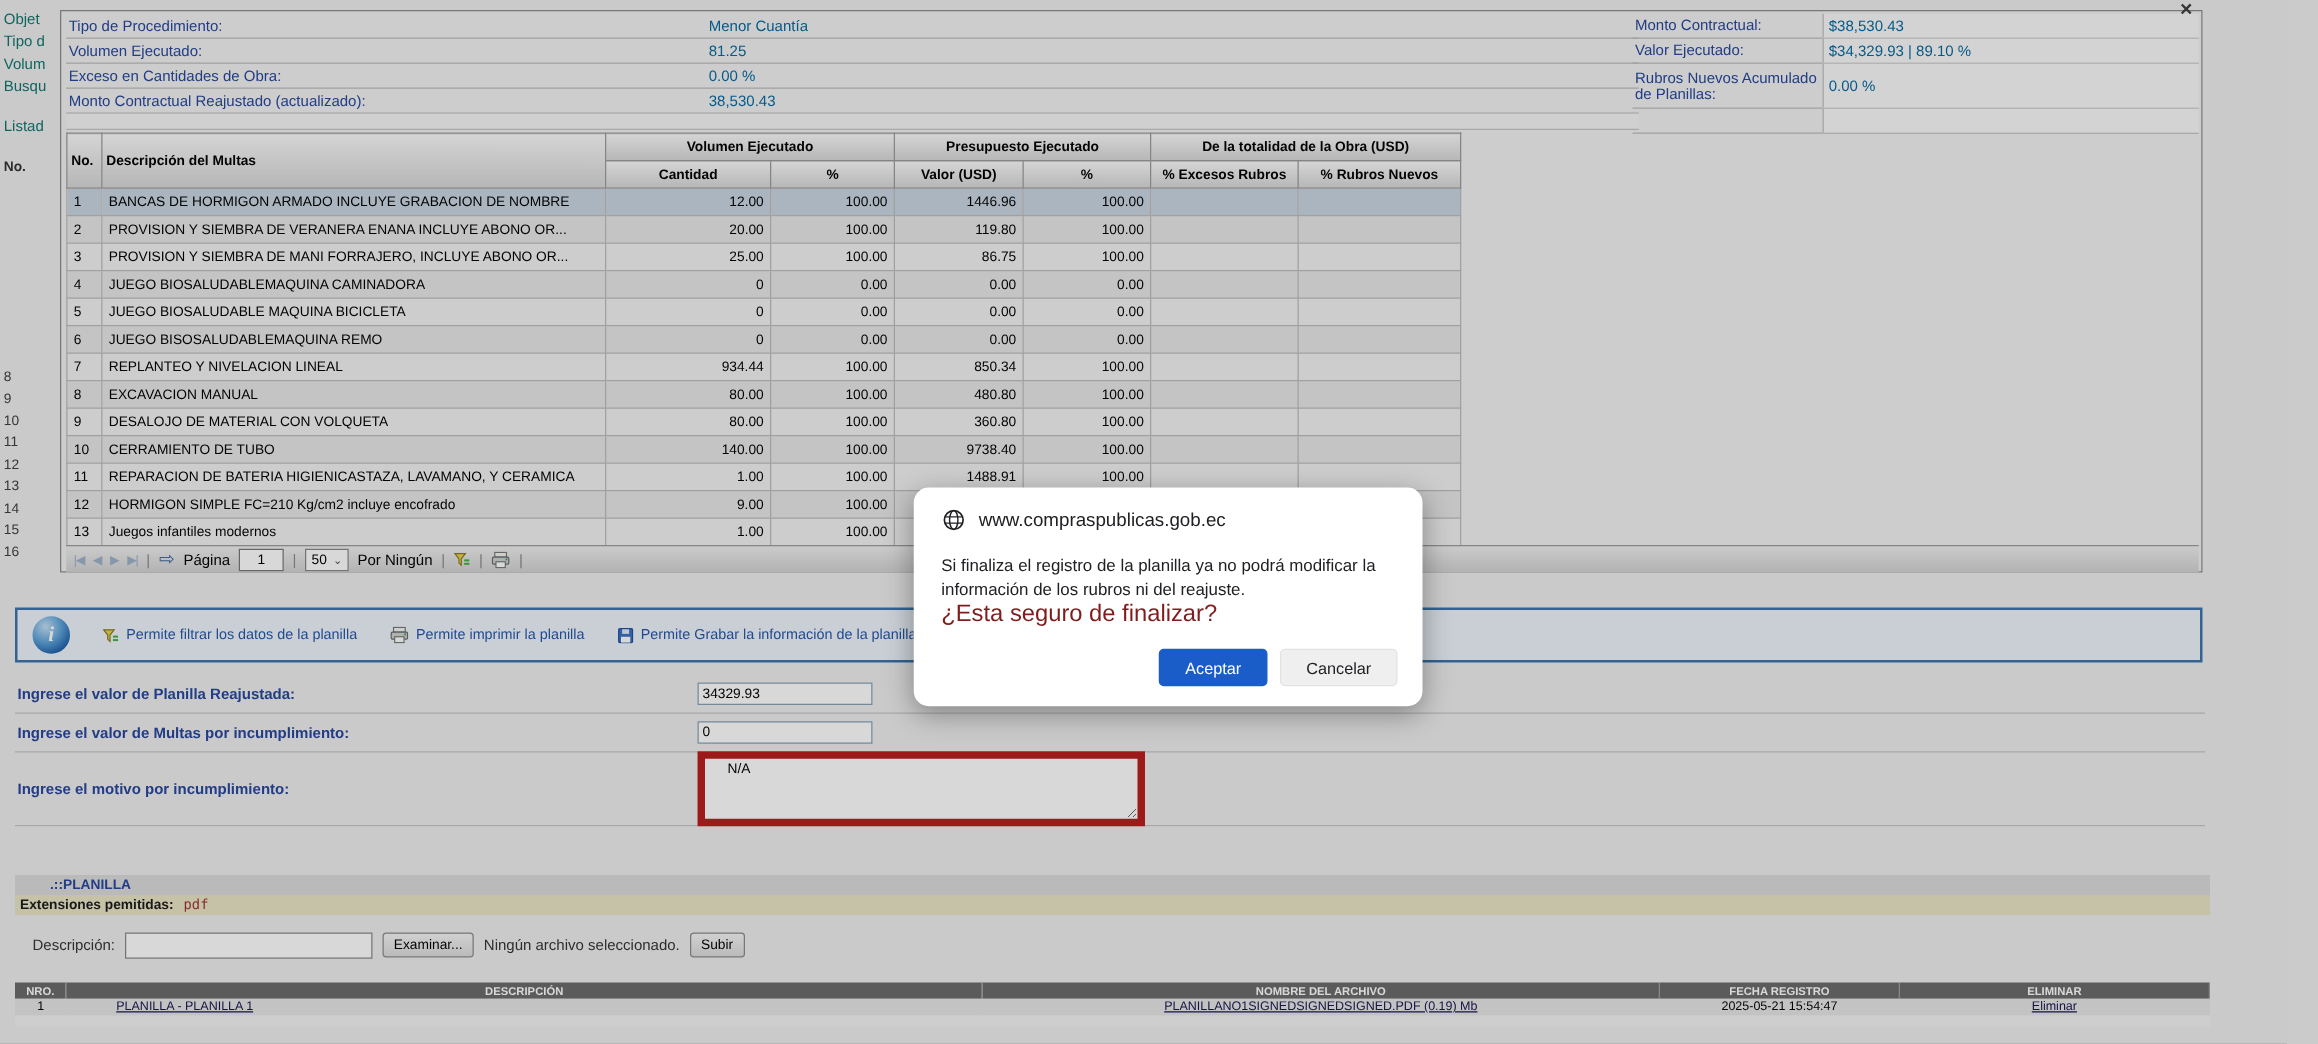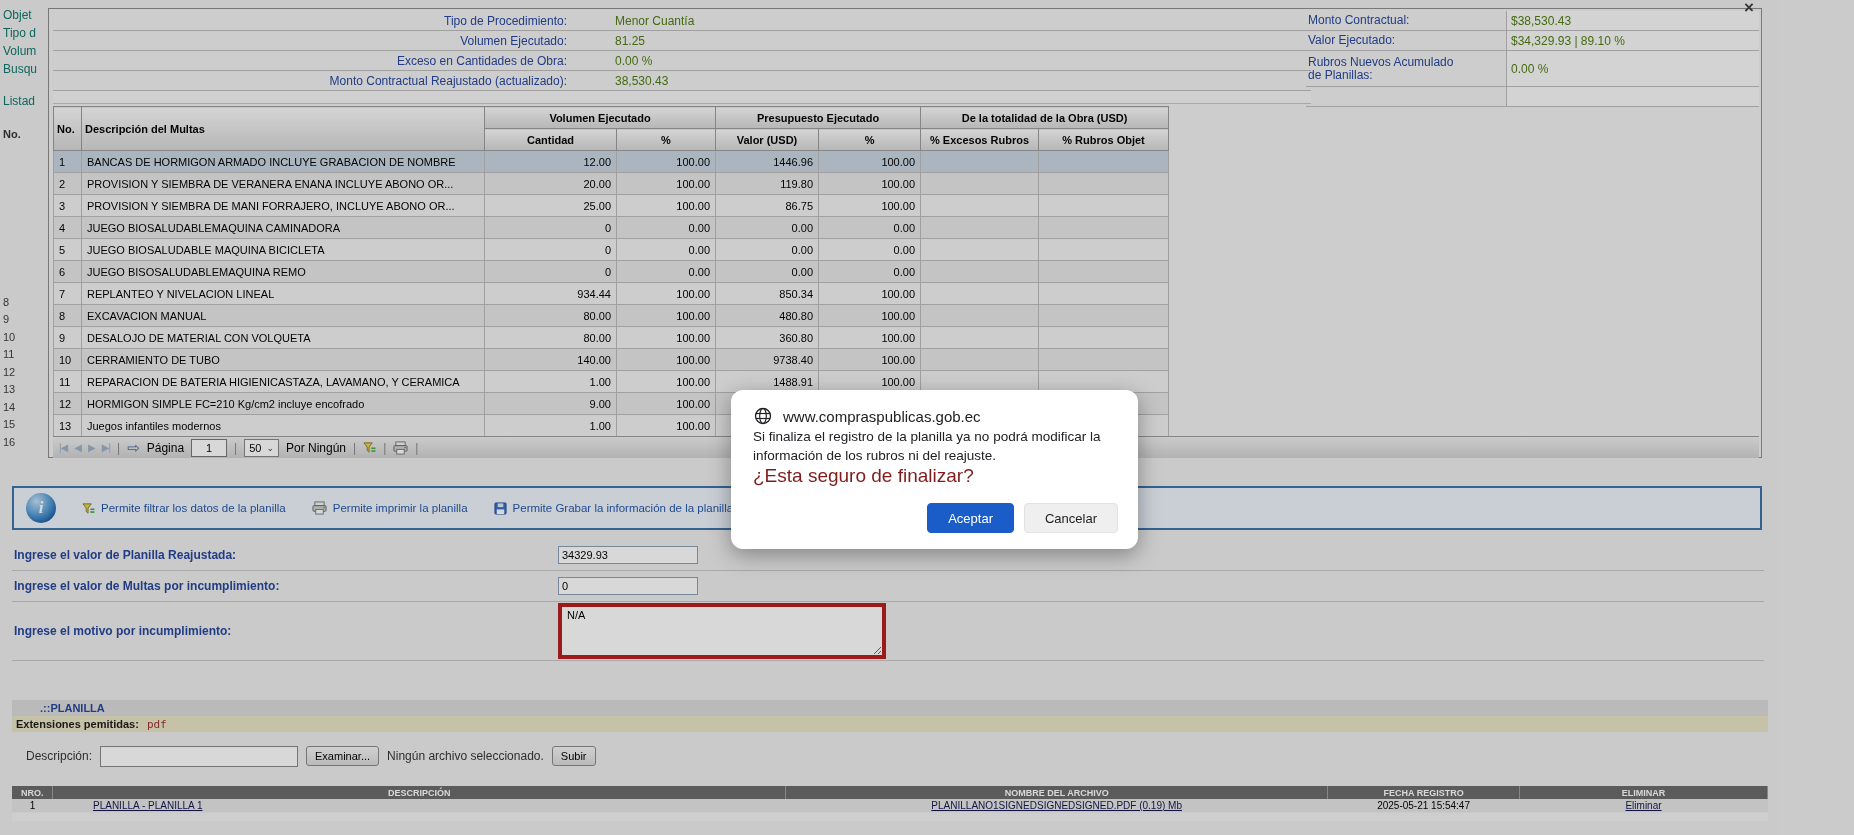--- a/index.html
+++ b/index.html
@@ -17,23 +17,23 @@
   .frag:nth-of-type(13){top:401px}.frag:nth-of-type(14){top:418px}.frag:nth-of-type(15){top:436px}
   .close-x{position:absolute;top:0px;left:1744px;font-size:17px;font-weight:bold;color:#3c3c3c;
            cursor:pointer;z-index:2;line-height:16px;}
   
   .top-panel{position:absolute;left:48px;top:8px;width:1714px;height:450px;background:#f2f2f2;
              border:1px solid #8d8d8d;z-index:1;box-sizing:border-box;}
   .summary-left{position:absolute;left:4px;top:2px;width:1258px;}
   .summary-right{position:absolute;left:1257px;top:2px;width:453px;}
   .srow{display:flex;align-items:center;height:19px;border-bottom:1px solid #bdbdbd;font-size:12px;}
   .srow .lbl{color:#26469c;padding-left:2px;}
-  .summary-left .lbl{width:512px;flex:none;text-align:right;}
+  .summary-left .lbl{width:512px;flex:none;}
   .summary-right .lbl{width:150px;flex:none;line-height:1.05;}
-  .srow .val{color:#4d7c0f;margin-left:48px;}
+  .srow .val{color:#0369a1;}
   .summary-right .srow{height:19px;}
   .summary-right .srow.tall{height:35px;}
   .summary-right .val{background:#fafafa;border-left:1px solid #bdbdbd;align-self:stretch;
                       display:flex;align-items:center;flex:1;padding-left:4px;}
   .summary-filler{height:12px;border-bottom:1px solid #c6c6c6;background:#f6f6f6;}
   
   table.rubros{position:absolute;left:4px;top:97px;border-collapse:collapse;table-layout:fixed;
                width:1115px;font-size:11px;}
   table.rubros th{background:linear-gradient(#fbfbfb,#d7d7d7);border:1px solid #9c9c9c;
                   font-weight:bold;height:21px;padding:0 3px;}
@@ -66,21 +66,21 @@
             color:#fff;display:flex;align-items:center;justify-content:center;
             font:italic bold 17px "Liberation Serif",serif;}
   .info-item{display:flex;align-items:center;gap:6px;color:#2456a8;font-size:11.5px;}
   
   .form-rows{position:absolute;left:12px;top:540px;width:1752px;z-index:1;}
   .frow{display:flex;align-items:center;height:30px;border-bottom:1px solid #c6c6c6;}
   .frow.tall{height:58px;}
   .frow .flabel{width:544px;flex:none;color:#26469c;font-size:12px;font-weight:bold;padding-left:2px;}
   .txt-input{width:132px;height:16px;border:1px solid #8aa0b5;font-size:11px;padding:0 3px;
              font-family:"Liberation Sans",sans-serif;}
-  .txt-area{width:310px;height:44px;border:4px solid #b91c1c;font-size:11px;padding:2px 5px;
+  .txt-area{width:310px;height:44px;border:6px solid #b91c1c;font-size:11px;padding:2px 18px;
             font-family:"Liberation Sans",sans-serif;resize:both;}
   
   .pl-title{position:absolute;left:12px;top:700px;width:1756px;height:16px;background:#dcdcdc;
             color:#26469c;font-weight:bold;font-size:11px;line-height:16px;padding-left:28px;
             box-sizing:border-box;z-index:1;}
   .pl-ext{position:absolute;left:12px;top:716px;width:1756px;height:16px;background:#e9e5c6;
           font-size:11px;line-height:16px;padding-left:4px;box-sizing:border-box;z-index:1;}
   .pl-ext b{color:#1a1a1a;}
   .pl-ext .ext-val{font-family:"DejaVu Sans Mono",monospace;color:#a03030;margin-left:8px;}
   .pl-upload{position:absolute;left:12px;top:744px;height:24px;display:flex;align-items:center;
@@ -96,21 +96,21 @@
   table.files td{background:#e6e6e6;font-size:10px;height:13px;text-align:center;padding:0;}
   table.files td.l{text-align:left;padding-left:40px;}
   .lnk{color:#15154d;text-decoration:underline;cursor:pointer;}
   .files-strip{position:absolute;left:12px;top:813px;width:1756px;height:8px;background:#f4f4f4;z-index:1;}
   
   .dim{position:absolute;inset:0;background:rgba(18,18,18,0.165);z-index:40;}
   .dialog{position:absolute;left:731px;top:390px;width:407px;box-sizing:border-box;background:#fff;
           border-radius:12px;box-shadow:0 6px 22px rgba(0,0,0,.35);z-index:50;
           padding:16px 20px 16px 22px;}
   .dlg-origin{display:flex;align-items:center;gap:10px;font-size:15px;color:#202124;}
-  .dlg-msg{margin-top:2px;font-size:13.5px;line-height:1.38;color:#202124;width:368px;}
+  .dlg-msg{margin-top:18px;font-size:13.5px;line-height:1.38;color:#202124;width:368px;}
   .dlg-q{font-size:19px;color:#7f1d1d;}
   .dlg-btns{margin-top:16px;display:flex;justify-content:flex-end;gap:10px;}
   .dlg-btn{font-size:13px;border-radius:4px;height:30px;padding:4px 20px;cursor:pointer;
            font-family:"Liberation Sans",sans-serif;border:1px solid transparent;}
   .dlg-btn.primary{background:#1a5dc8;color:#fff;border-color:#1a5dc8;}
   .dlg-btn.plain{background:#efefef;color:#202124;border-color:#e2e2e2;}
 </style>
 </head>
 <body>
 
@@ -196,21 +196,21 @@
           <th colspan="2">Volumen Ejecutado</th>
           <th colspan="2">Presupuesto Ejecutado</th>
           <th colspan="2">De la totalidad de la Obra (USD)</th>
         </tr>
         <tr>
           <th>Cantidad</th>
           <th>%</th>
           <th>Valor (USD)</th>
           <th>%</th>
           <th>% Excesos Rubros</th>
-          <th>% Rubros Objet</th>
+          <th>% Rubros Nuevos</th>
         </tr>
       </thead>
       <tbody>
 
           <tr>
             <td class="c-no">1</td>
             <td class="c-desc">BANCAS DE HORMIGON ARMADO INCLUYE GRABACION DE NOMBRE</td>
             <td class="c-num">12.00</td>
             <td class="c-num">100.00</td>
             <td class="c-num">1446.96</td>

